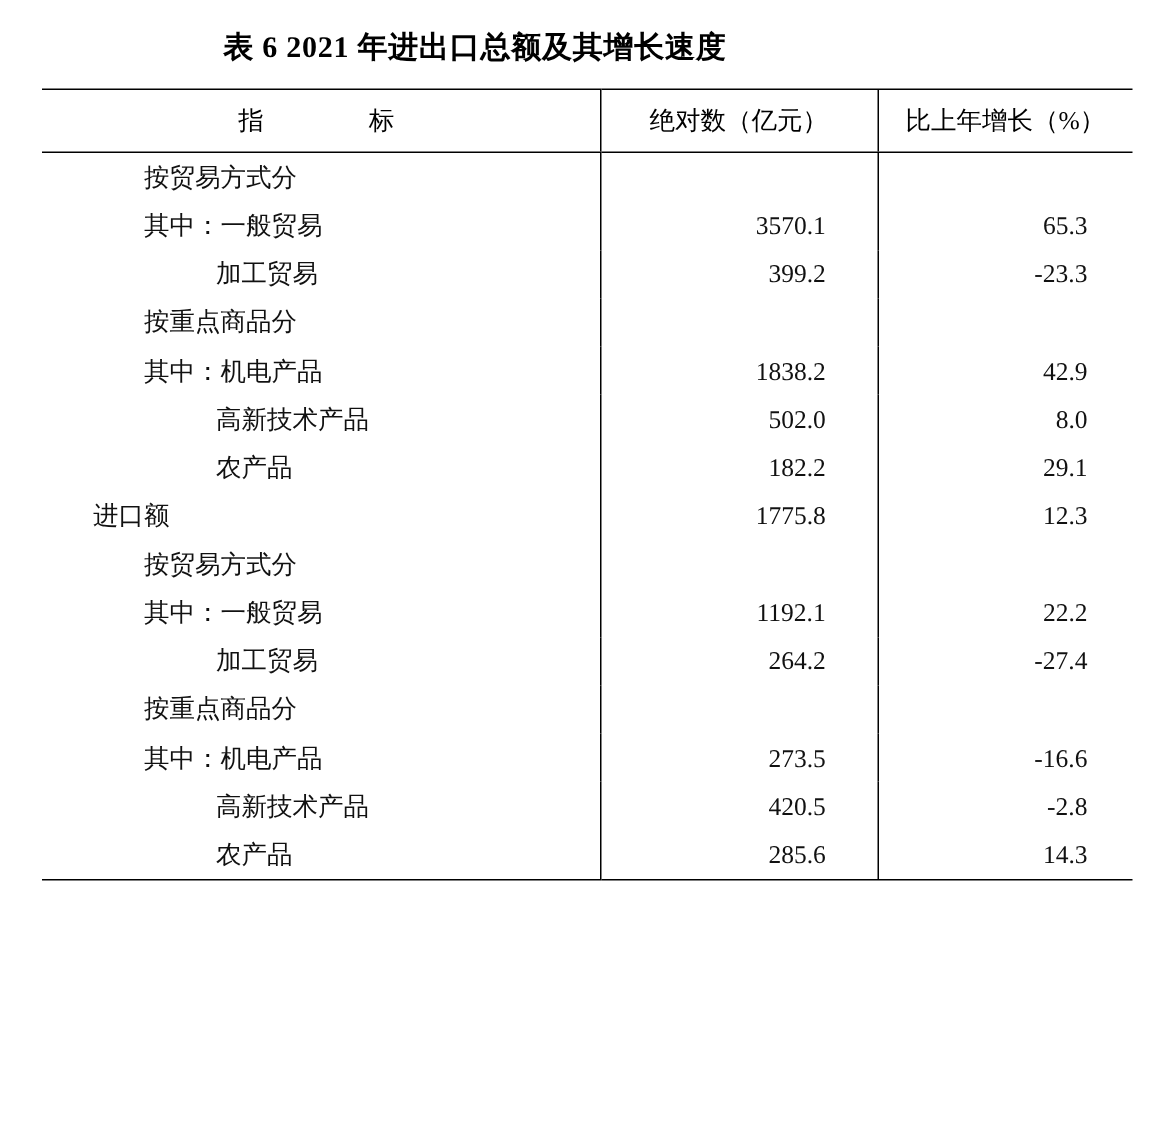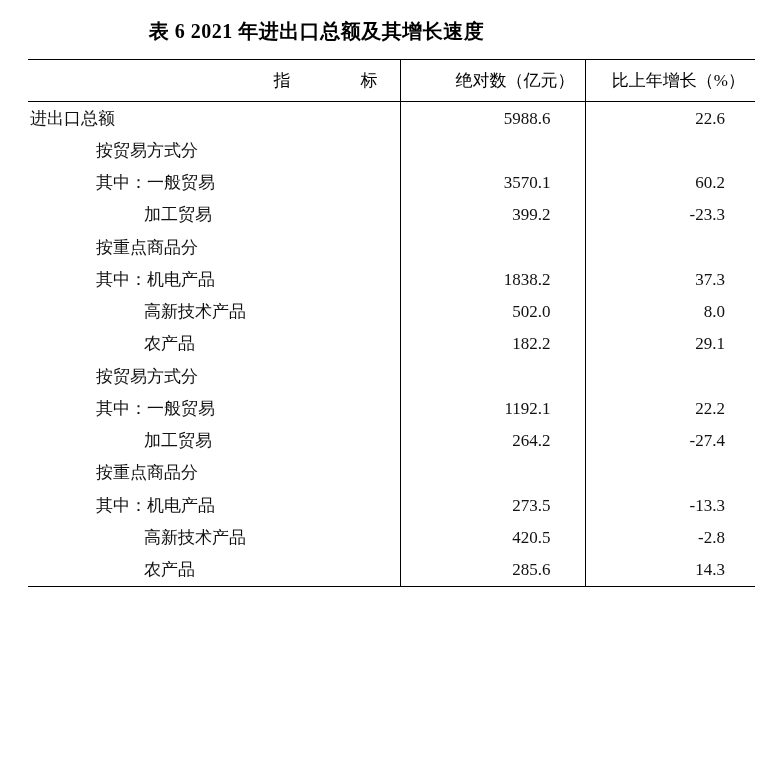--- a/index.html
+++ b/index.html
@@ -36,21 +36,20 @@
     border-collapse: collapse;
     table-layout: fixed;
     font-size: 17px;
   }
   table.main col.c1 { width: 372px; }
   table.main col.c2 { width: 185px; }
   table.main col.c3 { width: 170px; }
 
   .rule-top td {
     border-top: 1.6px solid #000;
-    text-align: right;
   }
   thead td {
     border-bottom: 1.1px solid #000;
     padding: 9px 10px 9px 10px;
     text-align: center;
     font-size: 17px;
     color: #000;
   }
   thead td.hdr-ind {
     letter-spacing: 0.5px;
@@ -106,58 +105,58 @@
     </colgroup>
     <thead>
       <tr class="rule-top">
         <td class="hdr-ind"><span class="hdr-ind-inner">指　　标</span></td>
         <td class="vline">绝对数（亿元）</td>
         <td class="vline">比上年增长（%）</td>
       </tr>
     </thead>
     <tbody id="tbody">
         <tr>
-          <td class="label ind-0">进出口总额</td>
-          <td class="num vline">5988.6</td>
-          <td class="pct vline">22.6</td>
-        </tr>
-        <tr>
           <td class="label ind-2">按贸易方式分</td>
           <td class="num vline"></td>
           <td class="pct vline"></td>
         </tr>
         <tr>
           <td class="label ind-2">其中：一般贸易</td>
           <td class="num vline">3570.1</td>
-          <td class="pct vline">60.2</td>
+          <td class="pct vline">65.3</td>
         </tr>
         <tr>
           <td class="label ind-4">加工贸易</td>
           <td class="num vline">399.2</td>
           <td class="pct vline">-23.3</td>
         </tr>
         <tr>
           <td class="label ind-2">按重点商品分</td>
           <td class="num vline"></td>
           <td class="pct vline"></td>
         </tr>
         <tr>
           <td class="label ind-2">其中：机电产品</td>
           <td class="num vline">1838.2</td>
-          <td class="pct vline">37.3</td>
+          <td class="pct vline">42.9</td>
         </tr>
         <tr>
           <td class="label ind-4">高新技术产品</td>
           <td class="num vline">502.0</td>
           <td class="pct vline">8.0</td>
         </tr>
         <tr>
           <td class="label ind-4">农产品</td>
           <td class="num vline">182.2</td>
           <td class="pct vline">29.1</td>
+        </tr>
+        <tr>
+          <td class="label ind-1">进口额</td>
+          <td class="num vline">1775.8</td>
+          <td class="pct vline">12.3</td>
         </tr>
         <tr>
           <td class="label ind-2">按贸易方式分</td>
           <td class="num vline"></td>
           <td class="pct vline"></td>
         </tr>
         <tr>
           <td class="label ind-2">其中：一般贸易</td>
           <td class="num vline">1192.1</td>
           <td class="pct vline">22.2</td>
@@ -168,21 +167,21 @@
           <td class="pct vline">-27.4</td>
         </tr>
         <tr>
           <td class="label ind-2">按重点商品分</td>
           <td class="num vline"></td>
           <td class="pct vline"></td>
         </tr>
         <tr>
           <td class="label ind-2">其中：机电产品</td>
           <td class="num vline">273.5</td>
-          <td class="pct vline">-13.3</td>
+          <td class="pct vline">-16.6</td>
         </tr>
         <tr>
           <td class="label ind-4">高新技术产品</td>
           <td class="num vline">420.5</td>
           <td class="pct vline">-2.8</td>
         </tr>
         <tr class="last">
           <td class="label ind-4">农产品</td>
           <td class="num vline">285.6</td>
           <td class="pct vline">14.3</td>

